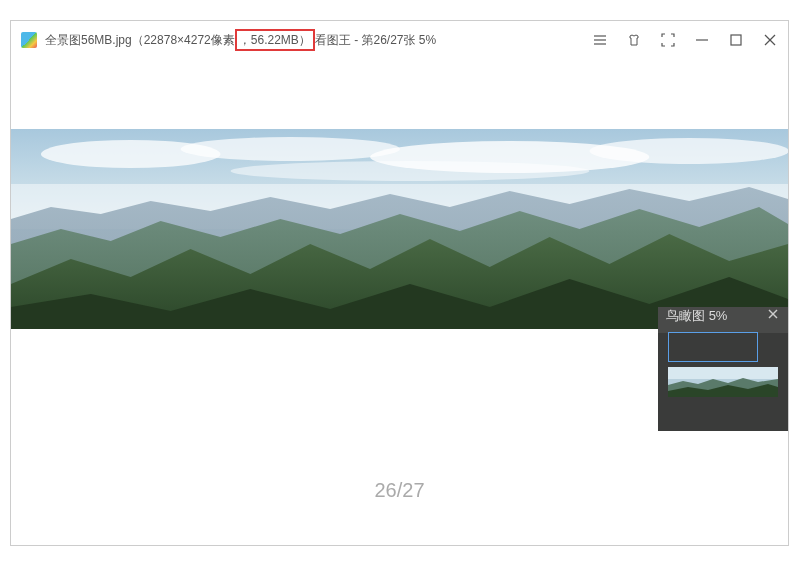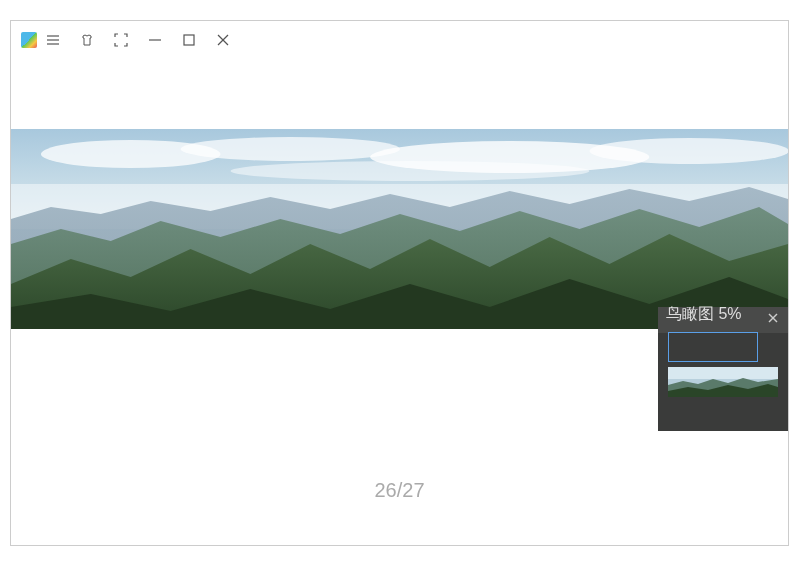--- a/index.html
+++ b/index.html
@@ -95,23 +95,23 @@
     position: absolute;
     right: 0;
     top: 248px;
     width: 130px;
     background: #494a49;
     color: #ddd;
   }
   .overview-header {
     height: 26px;
     display: flex;
-    align-items: flex-end;
-    padding: 8px 8px;
-    font-size: 16px;
+    align-items: flex-start;
+    padding: 0 8px;
+    font-size: 13px;
   }
   .overview-header .ov-title { flex: 1; }
   .overview-close {
     width: 14px;
     height: 14px;
     cursor: pointer;
     color: #ccc;
   }
   .overview-body {
     height: 98px;
@@ -135,20 +135,25 @@
     border: 1px solid #5a9fe8;
     pointer-events: none;
   }
 </style>
 </head>
 <body>
 
 <div class="window">
   <div class="titlebar">
     <div class="app-icon"></div>
+    <div class="title-text">
+      <span>全景图56MB.jpg（22878×4272像素</span>
+        <span class="title-highlight">，56.22MB）</span>
+        <span>看图王 - 第26/27张 5%</span>
+    </div>
     <div class="window-controls">
       <div class="wc-btn">
         <svg viewBox="0 0 14 14" stroke="#555" stroke-width="1.2">
             <line x1="1" y1="3" x2="13" y2="3"></line>
             <line x1="1" y1="7" x2="13" y2="7"></line>
             <line x1="1" y1="11" x2="13" y2="11"></line>
           </svg>
       </div>
       <div class="wc-btn">
         <svg viewBox="0 0 14 14" fill="none" stroke="#555" stroke-width="1">

